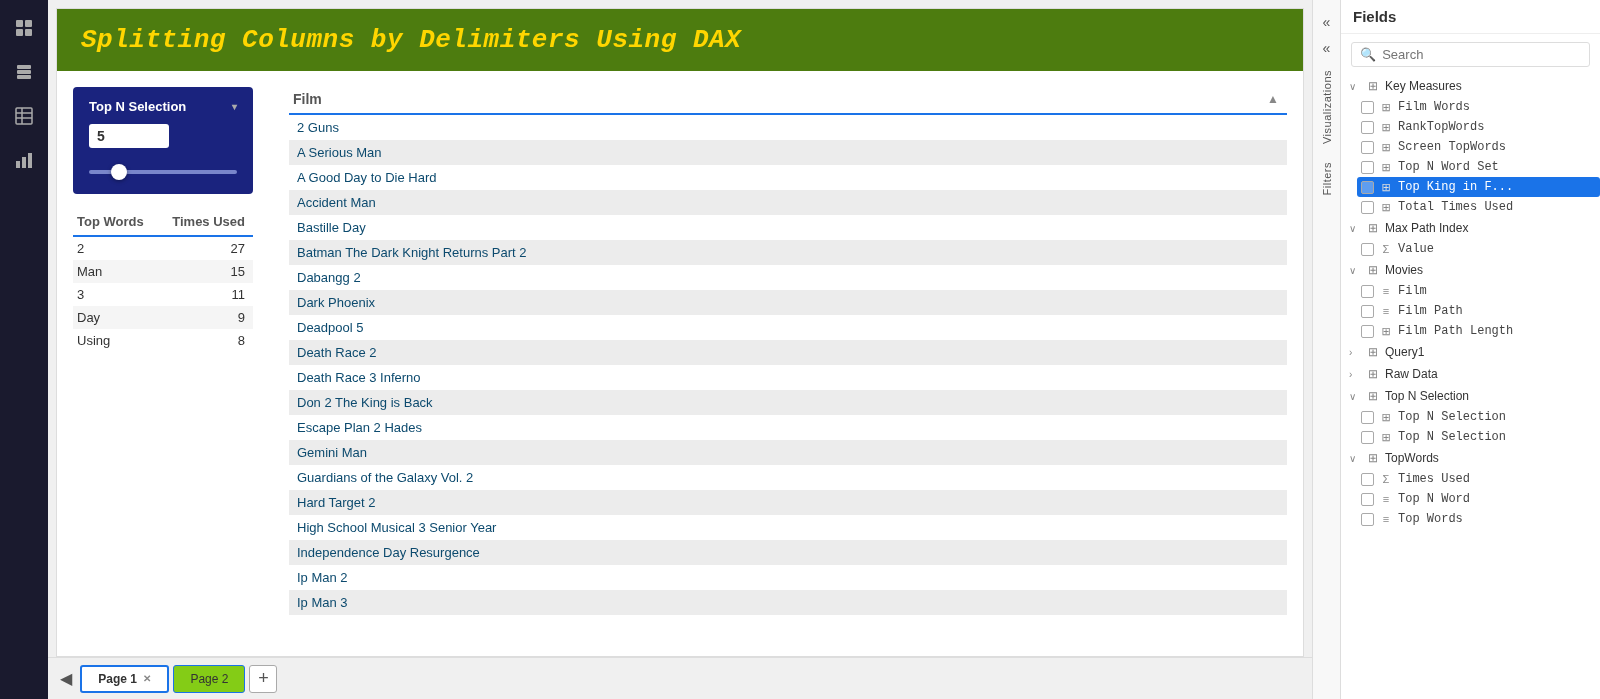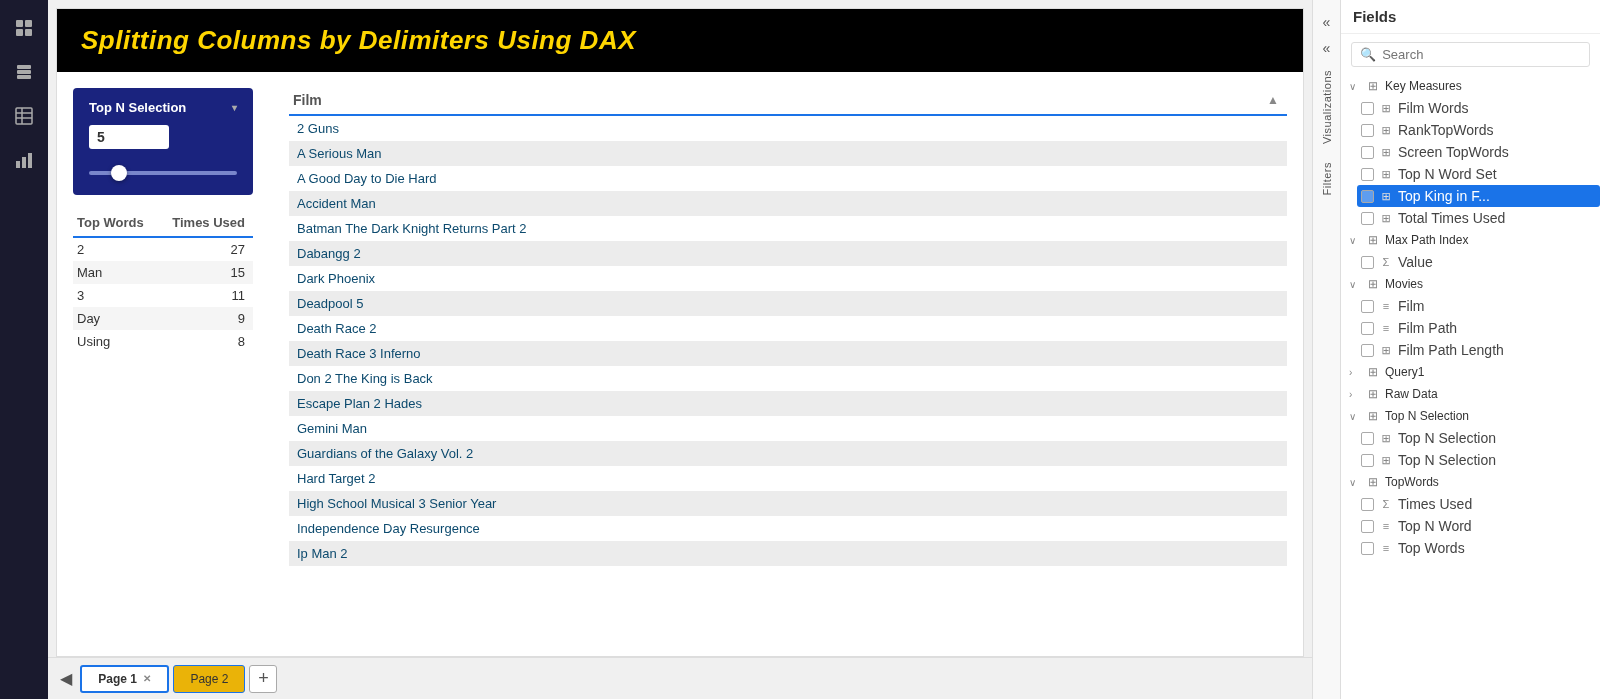--- a/index.html
+++ b/index.html
@@ -43,22 +43,23 @@
       background: white;
       margin: 8px;
       margin-bottom: 0;
       border: 1px solid #ddd;
       display: flex;
       flex-direction: column;
       overflow: hidden;
     }
 
     .report-header {
-      background: #000000;
+      background: #4d7c0f;
       padding: 16px 24px;
+      font-family: Liberation Mono, monospace;
     }
     .report-header h1 {
       color: #ffd600;
       font-size: 26px;
       font-weight: 700;
       font-style: italic;
       letter-spacing: 0.5px;
     }
 
     .report-body {
@@ -195,21 +196,21 @@
       align-items: center;
       padding: 0 8px;
       gap: 4px;
       border-top: 1px solid #ddd;
     }
     .page-tab {
       height: 28px;
       padding: 0 16px;
       border: 1px solid #1a73e8;
       border-radius: 3px;
-      background: #eab308;
+      background: #84cc16;
       font-size: 12px;
       cursor: pointer;
       display: flex;
       align-items: center;
       color: #333;
     }
     .page-tab.active {
       background: white;
       border-color: #1a73e8;
       border-width: 2px;
@@ -323,21 +324,21 @@
     .field-item .cb {
       width: 13px;
       height: 13px;
       border: 1px solid #aaa;
       border-radius: 2px;
       flex-shrink: 0;
       background: white;
     }
     .field-item .field-type-icon { font-size: 11px; color: #888; width: 16px; text-align: center; flex-shrink: 0; }
     .field-item.highlighted .field-type-icon { color: #ddd; }
-    .field-item .field-name { flex: 1; font-size: 14px; }
+    .field-item .field-name { flex: 1; font-size: 12px; font-family: Liberation Mono, monospace; }
 
     
     .vert-label {
       writing-mode: vertical-rl;
       text-orientation: mixed;
       transform: rotate(180deg);
       font-size: 11px;
       color: #555;
       padding: 8px 2px;
       cursor: pointer;
@@ -444,34 +445,36 @@
         <div class="film-list-header">
           <span>Film</span>
           <span style="color:#888; font-size:12px;">▲</span>
         </div>
         <div class="film-list-scroll">
           <div id="film-list-items">
               <div class="film-item">2 Guns</div>
               <div class="film-item">A Serious Man</div>
               <div class="film-item">A Good Day to Die Hard</div>
               <div class="film-item">Accident Man</div>
+              <div class="film-item">Bastille Day</div>
               <div class="film-item">Batman The Dark Knight Returns Part 2</div>
               <div class="film-item">Dabangg 2</div>
               <div class="film-item">Dark Phoenix</div>
               <div class="film-item">Deadpool 5</div>
               <div class="film-item">Death Race 2</div>
               <div class="film-item">Death Race 3 Inferno</div>
               <div class="film-item">Don 2 The King is Back</div>
               <div class="film-item">Escape Plan 2 Hades</div>
               <div class="film-item">Gemini Man</div>
               <div class="film-item">Guardians of the Galaxy Vol. 2</div>
               <div class="film-item">Hard Target 2</div>
               <div class="film-item">High School Musical 3 Senior Year</div>
               <div class="film-item">Independence Day Resurgence</div>
               <div class="film-item">Ip Man 2</div>
+              <div class="film-item">Ip Man 3</div>
             </div>
         </div>
       </div>
     </div>
   </div>
 
   <div class="page-tabs">
     <button class="prev-btn">◀</button>
     <div class="page-tab active">
       <span>Page 1</span>

